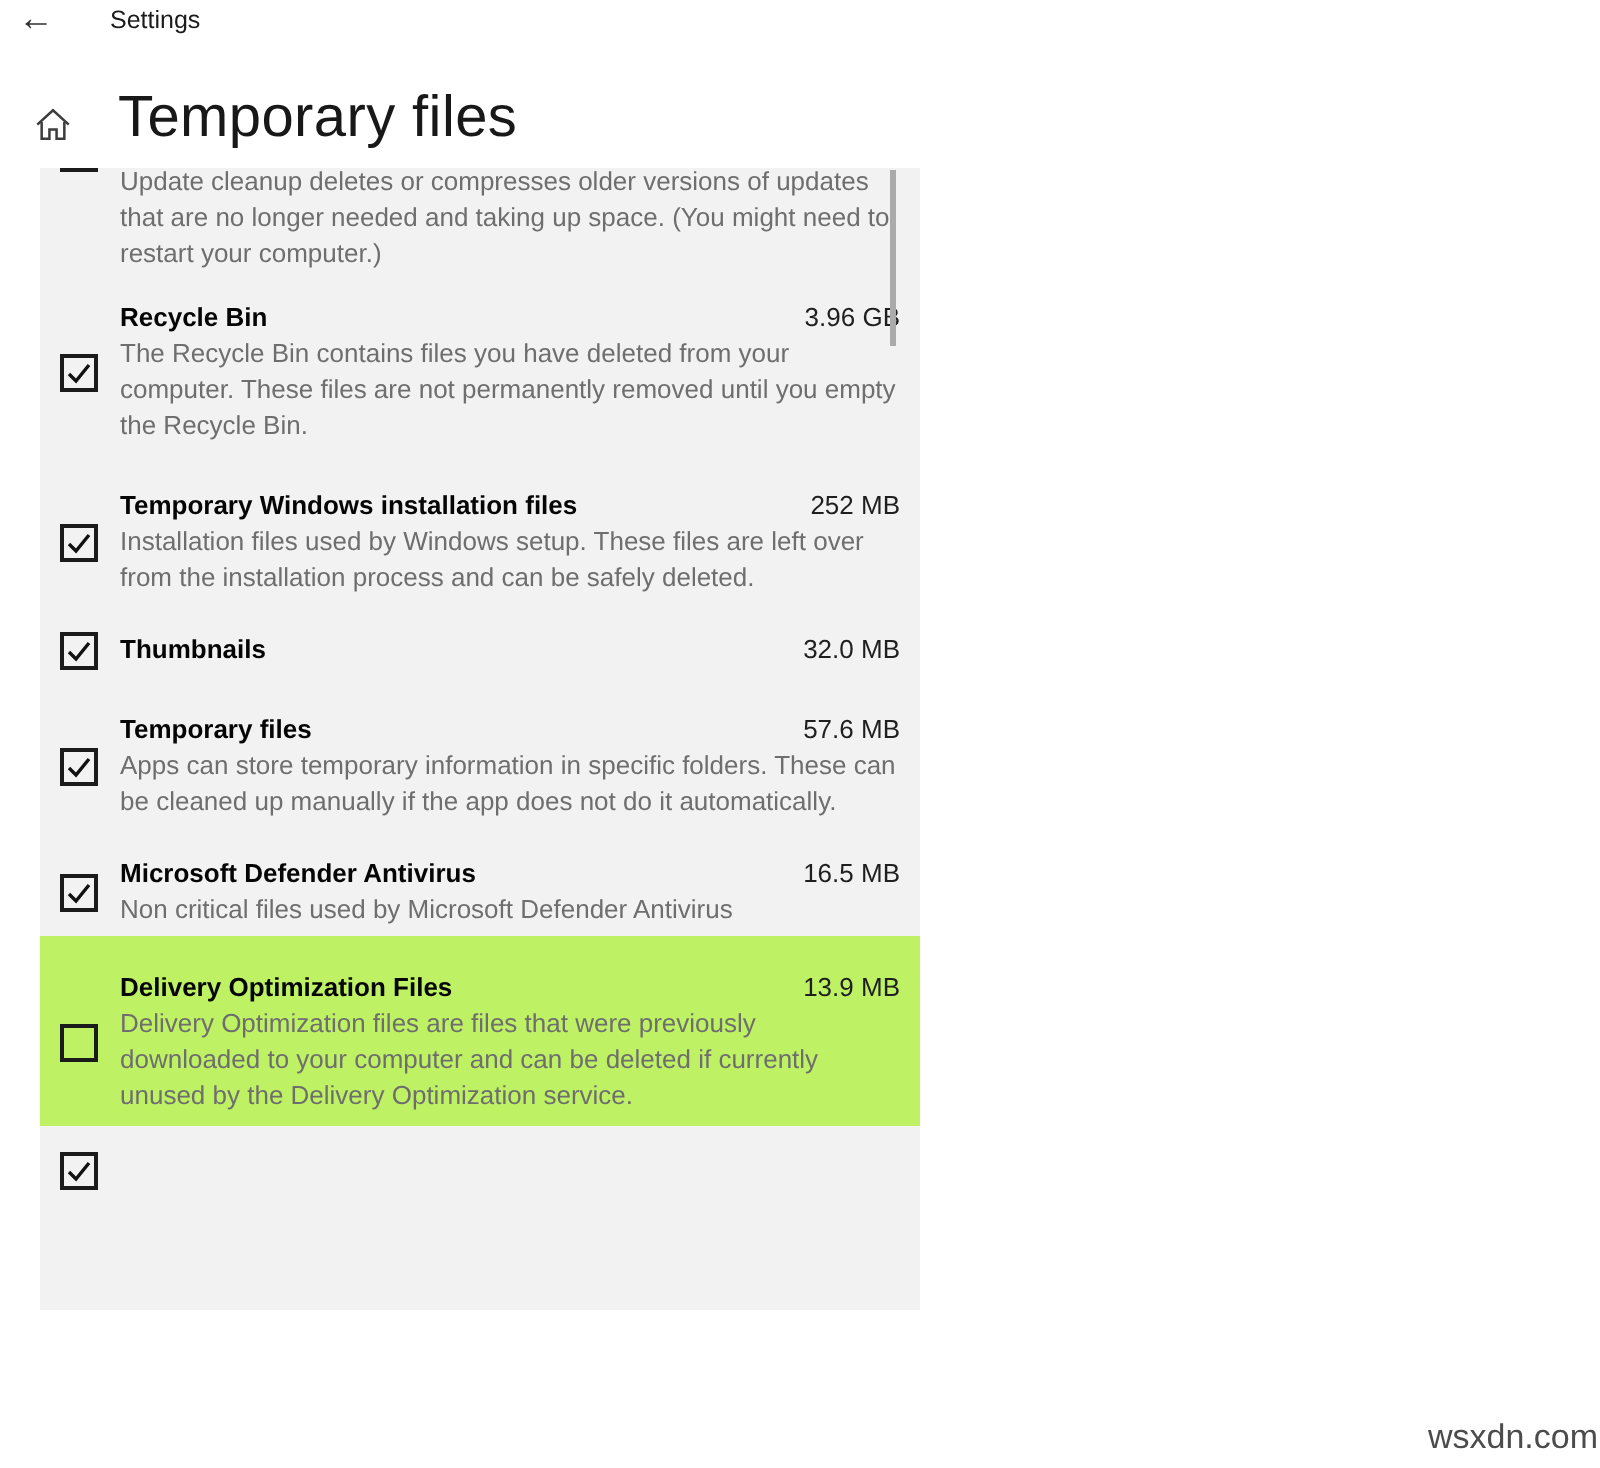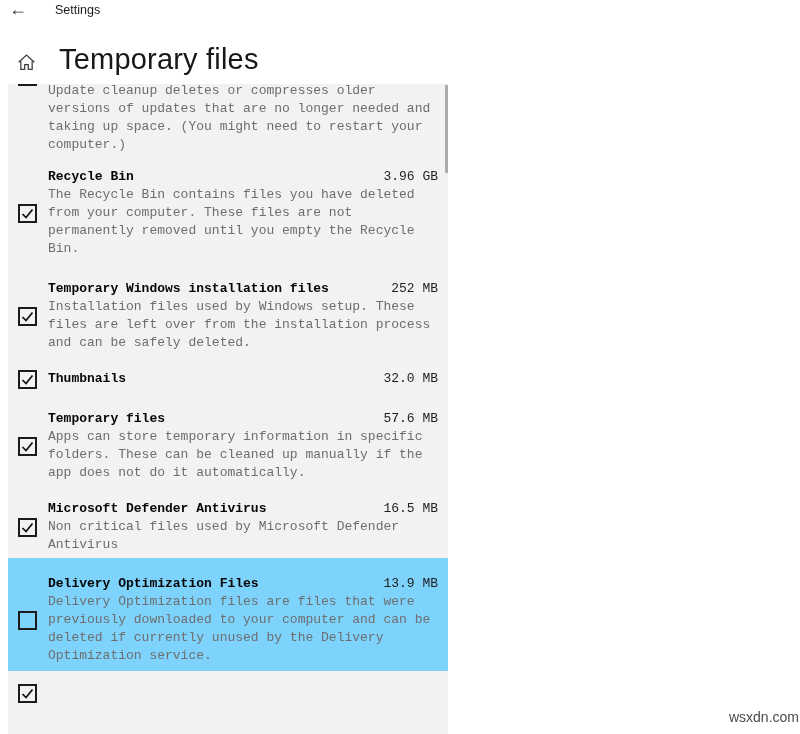--- a/index.html
+++ b/index.html
@@ -8,46 +8,46 @@
 
   
   .back-btn{position:absolute;left:9px;top:-1px;font-size:18px;color:#2f2f2f;font-weight:400;cursor:default;line-height:20px;}
   .app-label{position:absolute;left:55px;top:3px;font-size:12.5px;color:#1b1b1b;}
 
   
   .home-btn{position:absolute;left:16px;top:52px;width:21px;height:21px;}
   .page-title{position:absolute;left:59px;top:43px;font-size:29px;font-weight:300;color:#181818;letter-spacing:.2px;}
 
   
-  .list{position:absolute;left:8px;top:84px;width:440px;height:650px;overflow:hidden;font-family:Liberation Mono, monospace;}
+  .list{position:absolute;left:20px;top:84px;width:440px;height:650px;overflow:hidden;}
   .item{display:flex;background:var(--row-gray,#f2f2f2);}
   .cb-col{flex:none;width:40px;padding-left:10px;box-sizing:border-box;display:flex;align-items:center;}
   .checkbox{width:19px;height:19px;border:2px solid #1b1b1b;box-sizing:border-box;background:transparent;display:flex;align-items:center;justify-content:center;}
   .content{flex:1;padding-right:10px;min-width:0;}
   .title-row{display:flex;justify-content:space-between;align-items:baseline;line-height:18px;}
   .item-title{font-weight:bold;font-size:13px;color:#050505;}
   .item-size{font-size:13px;color:#1f1f1f;white-space:nowrap;}
   .desc{font-size:13px;color:#6e6e6e;line-height:18px;max-width:402px;}
 
   
   .i1{padding:2px 0 14px;position:relative;}
   .i1 .desc{margin-top:-4px;}
   .i2{padding:0 0 22px;}
   .i3{padding:0 0 18px;}
   .i4{padding:0 0 21px;}
   .i5{padding:0 0 18px;}
   .i6{padding:0 0 4px;}
-  .i7{background:#7dd3fc;padding:17px 0 6px;}
+  .i7{background:#bef264;padding:17px 0 6px;}
   .i8{padding:13px 0 60px;}
 
   .cut-box{position:absolute;left:10px;top:-1px;width:19px;height:3px;background:#1b1b1b;}
 
   .scroll-thumb{position:absolute;left:445px;top:85px;width:3px;height:88px;background:#ababab;}
 
-  .watermark{position:absolute;right:1px;top:709px;font-size:14px;color:#4c4c4c;}
+  .watermark{position:absolute;right:1px;top:709px;font-size:17px;color:#4c4c4c;}
 </style>
 </head>
 <body>
 
 <div class="screen">
 
   <div class="back-btn">
     <span>←</span>
   </div>
   <div class="app-label">Settings</div>

